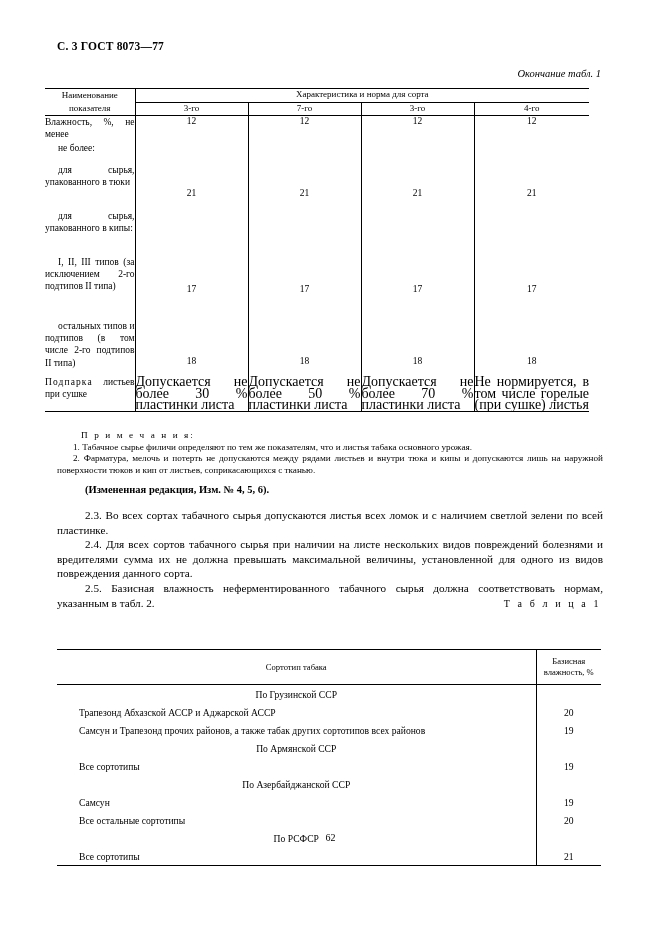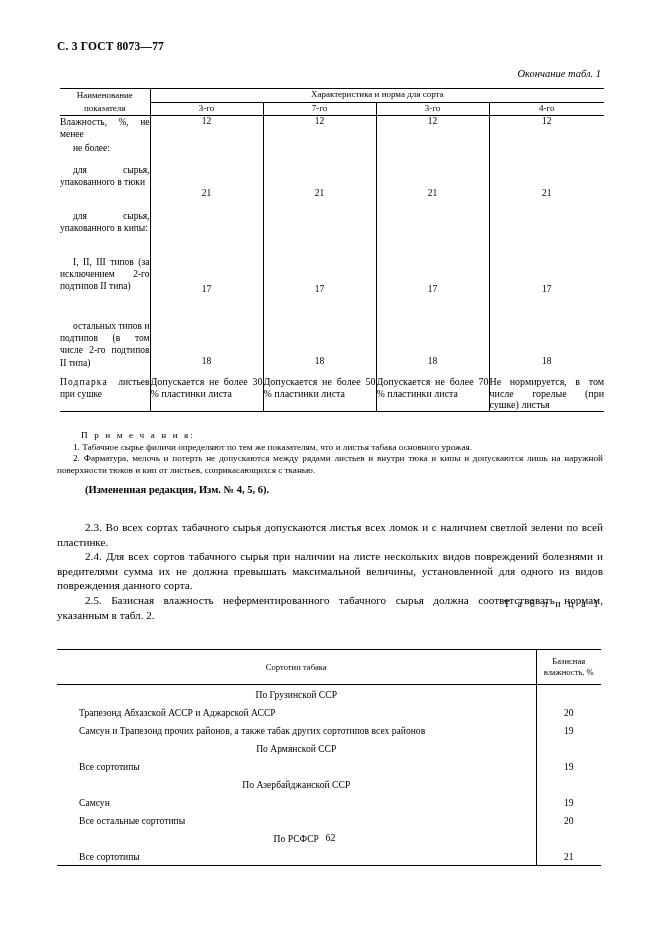--- a/index.html
+++ b/index.html
@@ -38,21 +38,21 @@
     top: 68px;
     font-size: 10.5px;
     font-style: italic;
     white-space: nowrap;
     margin-left: 17px;
   }
 
   
   .t1 {
     position: absolute;
-    left: 60px;
+    left: 45px;
     top: 88px;
     width: 544px;
     border-collapse: collapse;
     font-size: 9px;
     table-layout: fixed;
   }
   .t1 td, .t1 th {
     padding: 0;
     vertical-align: top;
     font-weight: normal;
@@ -88,21 +88,21 @@
     hyphens: manual;
   }
   .c-name .ind { padding-left: 13px; display: inline; }
   .c-val {
     text-align: center;
     font-size: 9.5px;
     padding: 4px 4px;
     vertical-align: top;
   }
   .c-txt {
-    font-size: 10px;
+    font-size: 14px;
     line-height: 11.5px;
     text-align: justify;
     text-align-last: left;
     padding: 4px 6px 5px 6px;
   }
   .sp-mid  { letter-spacing: 1.1px; }
 
   
   .notes {
     position: absolute;
@@ -127,21 +127,21 @@
     top: 484px;
     font-size: 10.5px;
     font-weight: bold;
     white-space: nowrap;
   }
 
   
   .clauses {
     position: absolute;
     left: 57px;
-    top: 520px;
+    top: 508px;
     width: 546px;
     font-size: 11.2px;
     line-height: 14.6px;
   }
   .clauses p {
     margin: 0;
     text-align: justify;
     text-indent: 28px;
   }
 

